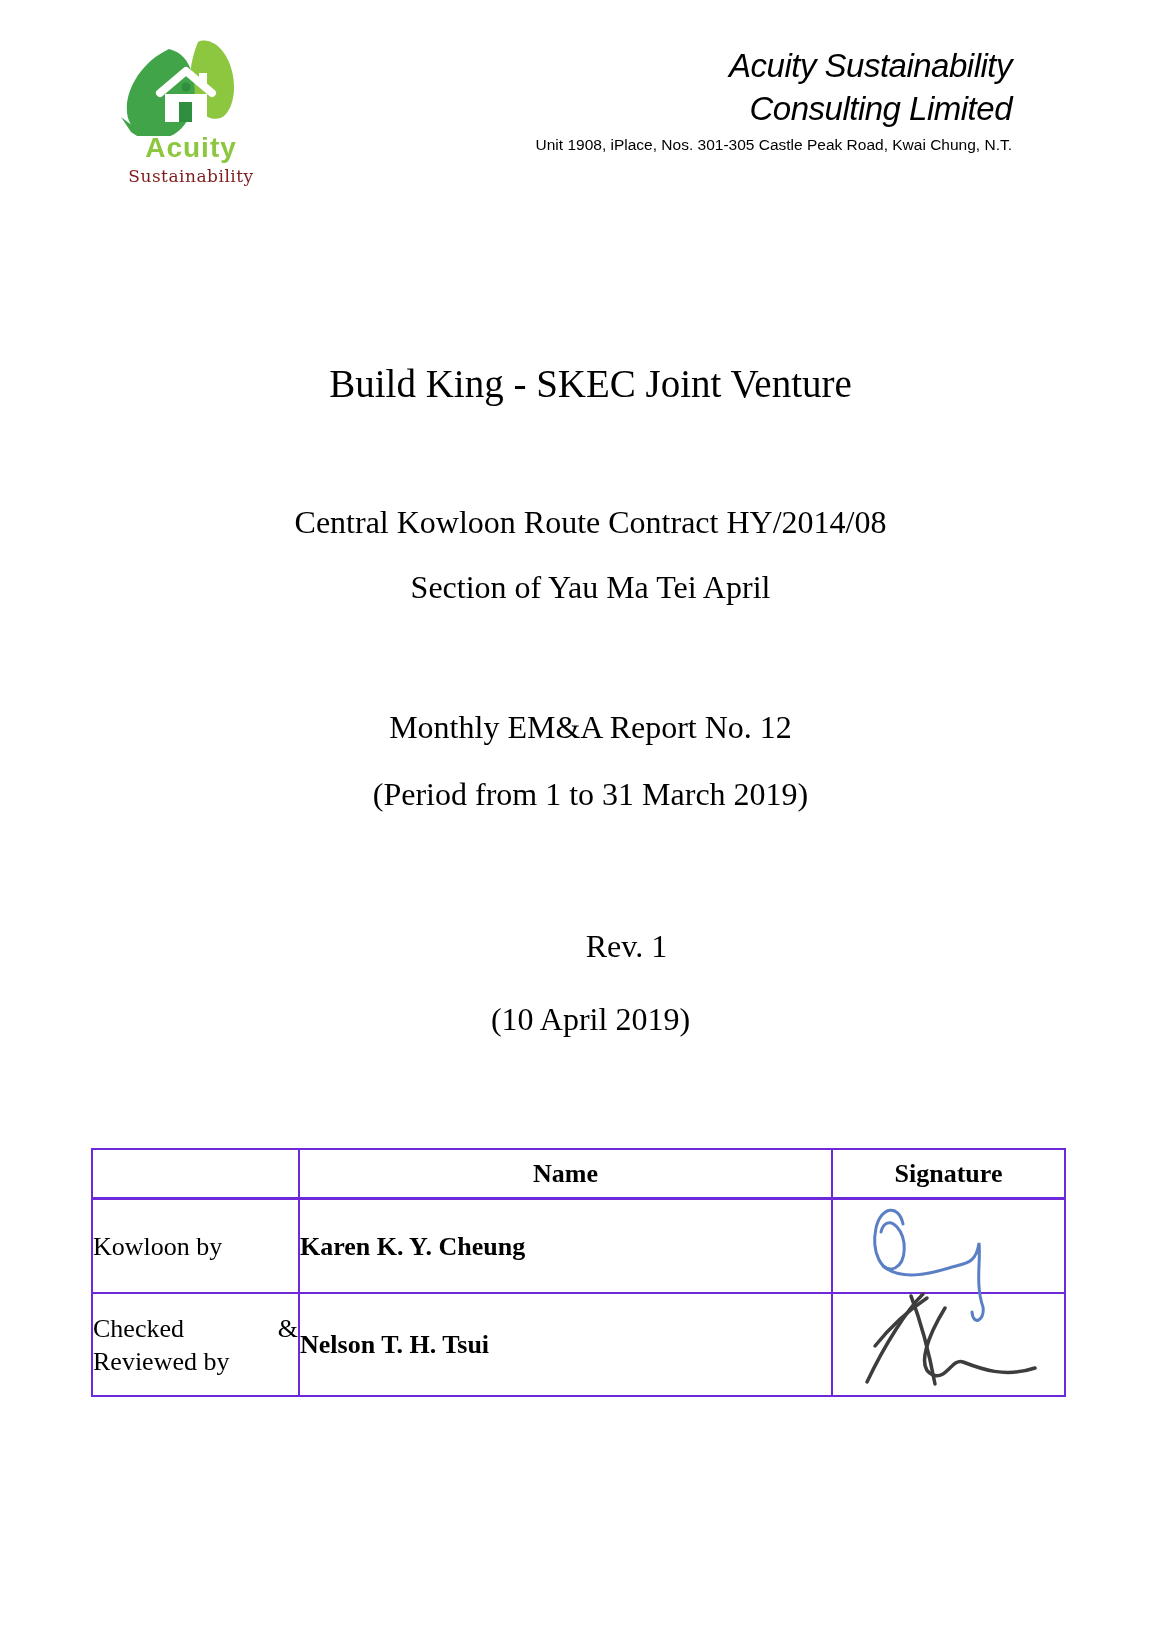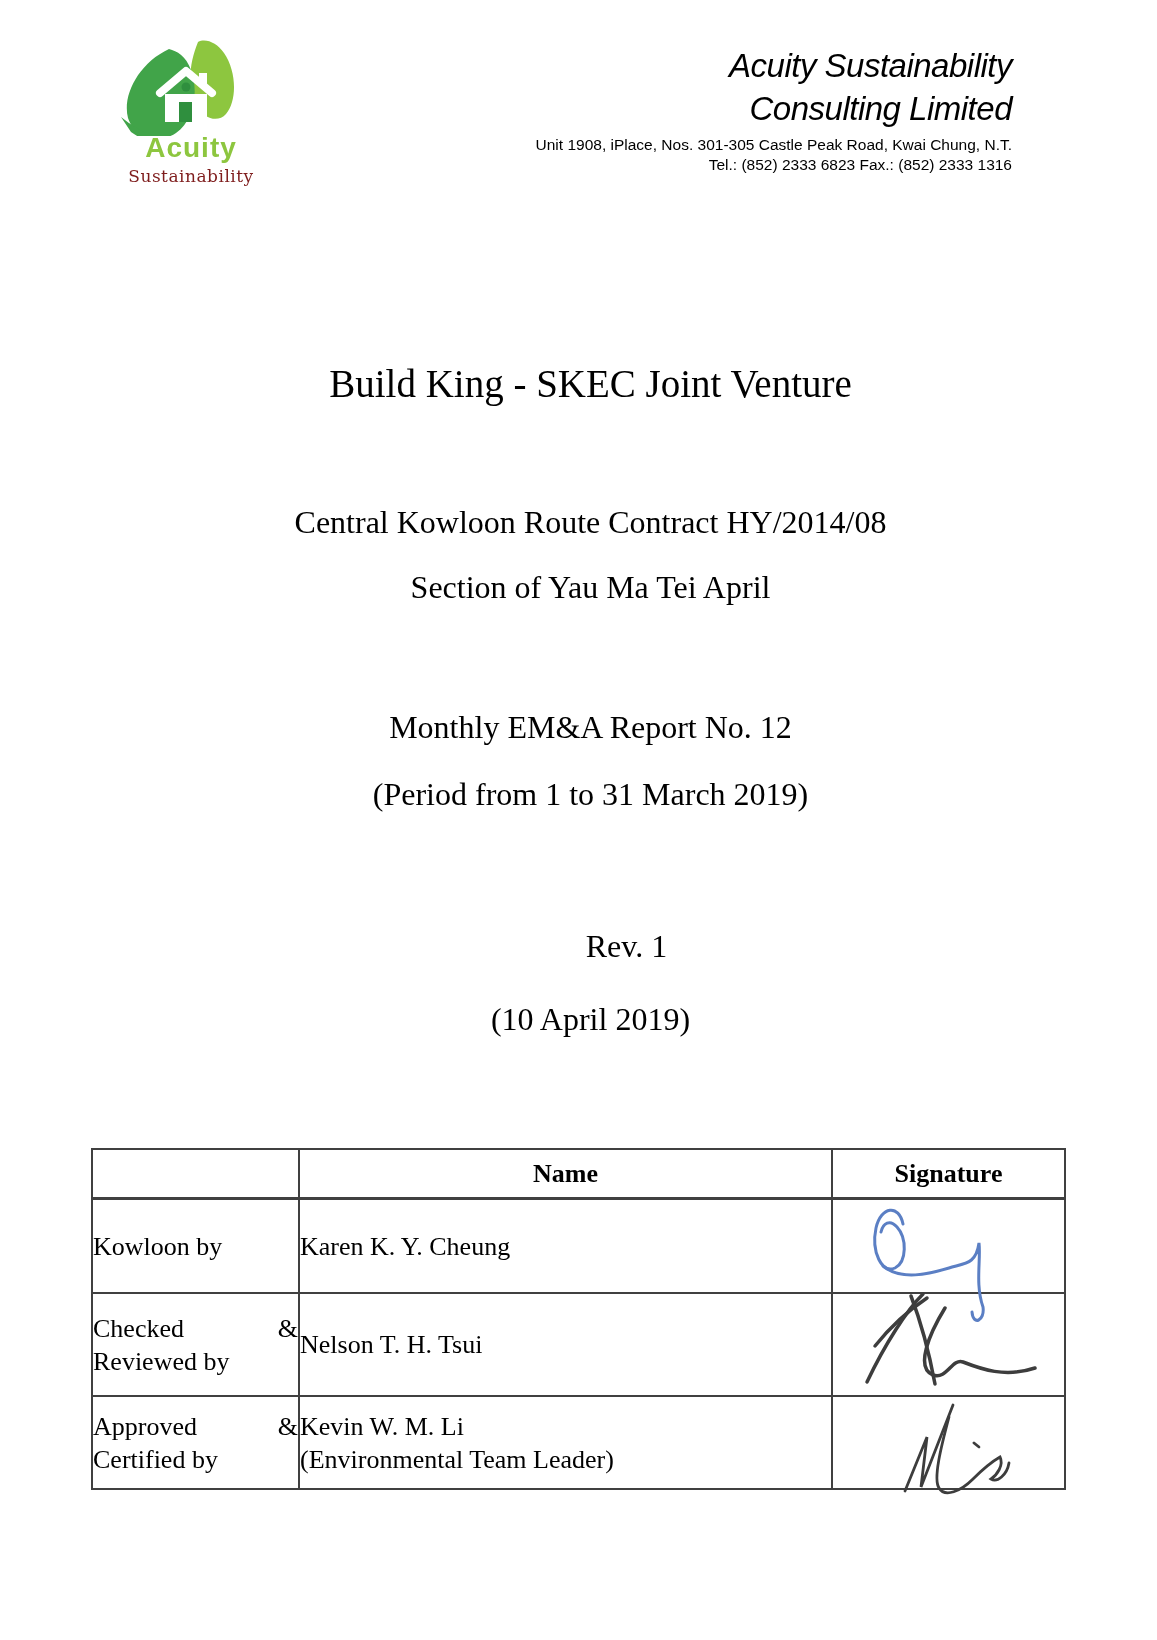--- a/index.html
+++ b/index.html
@@ -44,33 +44,33 @@
   .revision     { top:928px;  font-size:32px;padding-left:36px; }
   .revision-date{ top:1001px; font-size:32px; }
 
   
   table.signoff {
     position:absolute; left:91px; top:1148px; width:973px;
     border-collapse:collapse; table-layout:fixed;
     font-size:26px;
   }
   table.signoff td, table.signoff th {
-    border:2px solid #404040;
+    border:2px solid #6d28d9;
     padding:0; vertical-align:middle;
     overflow:visible;
   }
   table.signoff tr.head th { height:47px; font-weight:bold; text-align:center; border-bottom-width:3px; }
   tr.r1 td { height:92px; }
   tr.r2 td { height:101px; }
   tr.r3 td { height:91px; }
   td.role { padding-left:13px; padding-right:24px; }
   .role-line1 { display:flex; justify-content:space-between; line-height:33px; }
   .role-line2 { line-height:33px; }
   .role-line2:empty { display:none; }
-  td.name { padding-left:12px; line-height:33px; }
+  td.name { padding-left:12px; line-height:33px;font-weight:bold; }
   .name-line2:empty { display:none; }
   td.sig { position:relative; }
   td.sig svg { position:absolute; overflow:visible; }
   .sig-karen  { left:12px; top:-6px; }
   .sig-nelson { left:20px; top:-16px; }
   .sig-kevin  { left:28px; top:-2px; }
 </style>
 </head>
 <body>
 
@@ -92,21 +92,20 @@
       <rect x="63" y="62" width="13" height="20" fill="#2f8f3e"></rect>
     </svg>
     <div class="logo-brand" style="color:#8dc63f;">Acuity</div>
     <div class="logo-sub" style="color:#7f1d1d;">Sustainability</div>
   </div>
 
   <div class="company-block">
     <div class="company-line">Acuity Sustainability</div>
     <div class="company-line">Consulting Limited</div>
     <div class="company-addr">Unit 1908, iPlace, Nos. 301-305 Castle Peak Road, Kwai Chung, N.T.</div>
-    <div class="company-addr" style="margin-top:0;">Tel.: (852) 2333 6823 Fax.: (852) 2333 1316</div>
   </div>
 
   <div class="cline title">Build King - SKEC Joint Venture</div>
   <div class="cline contract">Central Kowloon Route Contract HY/2014/08</div>
   <div class="cline section">Section of Yau Ma Tei April</div>
   <div class="cline report-title">Monthly EM&amp;A Report No. 12</div>
   <div class="cline report-period">(Period from 1 to 31 March 2019)</div>
   <div class="cline revision">Rev. 1</div>
   <div class="cline revision-date">(10 April 2019)</div>
 
@@ -162,38 +161,16 @@
           <g fill="none" stroke-width="3.5" stroke-linecap="round" stroke="#3d3d3d">
             <path d="M14,104 C32,66 54,32 70,16"></path>
             <path d="M22,68 C38,48 56,32 74,20"></path>
             <path d="M58,18 C68,44 76,74 82,106"></path>
             <path d="M92,30 C76,56 62,90 80,97 C94,102 99,80 110,84 C128,91 152,100 182,90"></path>
           </g>
         </svg>
       </td>
     </tr>
 
-    <tr class="r3">
-      <td class="role">
-        <div class="role-line1">
-          <span>Approved</span>
-          <span>&amp;</span>
-        </div>
-        <div class="role-line2">Certified by</div>
-      </td>
-      <td class="name">
-        <div>Kevin W. M. Li</div>
-        <div class="name-line2">(Environmental Team Leader)</div>
-      </td>
-      <td class="sig">
-        <svg class="sig-kevin" width="200" height="100" viewBox="0 0 200 100">
-          <g fill="none" stroke-width="2.8" stroke-linecap="round" stroke="#3d3d3d">
-            <path d="M44,96 L66,42 L60,92 L92,10"></path>
-            <path d="M88,22 C80,52 72,84 78,93 C84,103 100,96 112,84 C122,74 132,66 139,62 C143,70 136,80 130,84 C136,88 146,80 148,68"></path>
-            <path d="M113,48 l5,4"></path>
-          </g>
-        </svg>
-      </td>
-    </tr>
   </tbody>
     </table>
 
 </div>
 
 </body></html>

